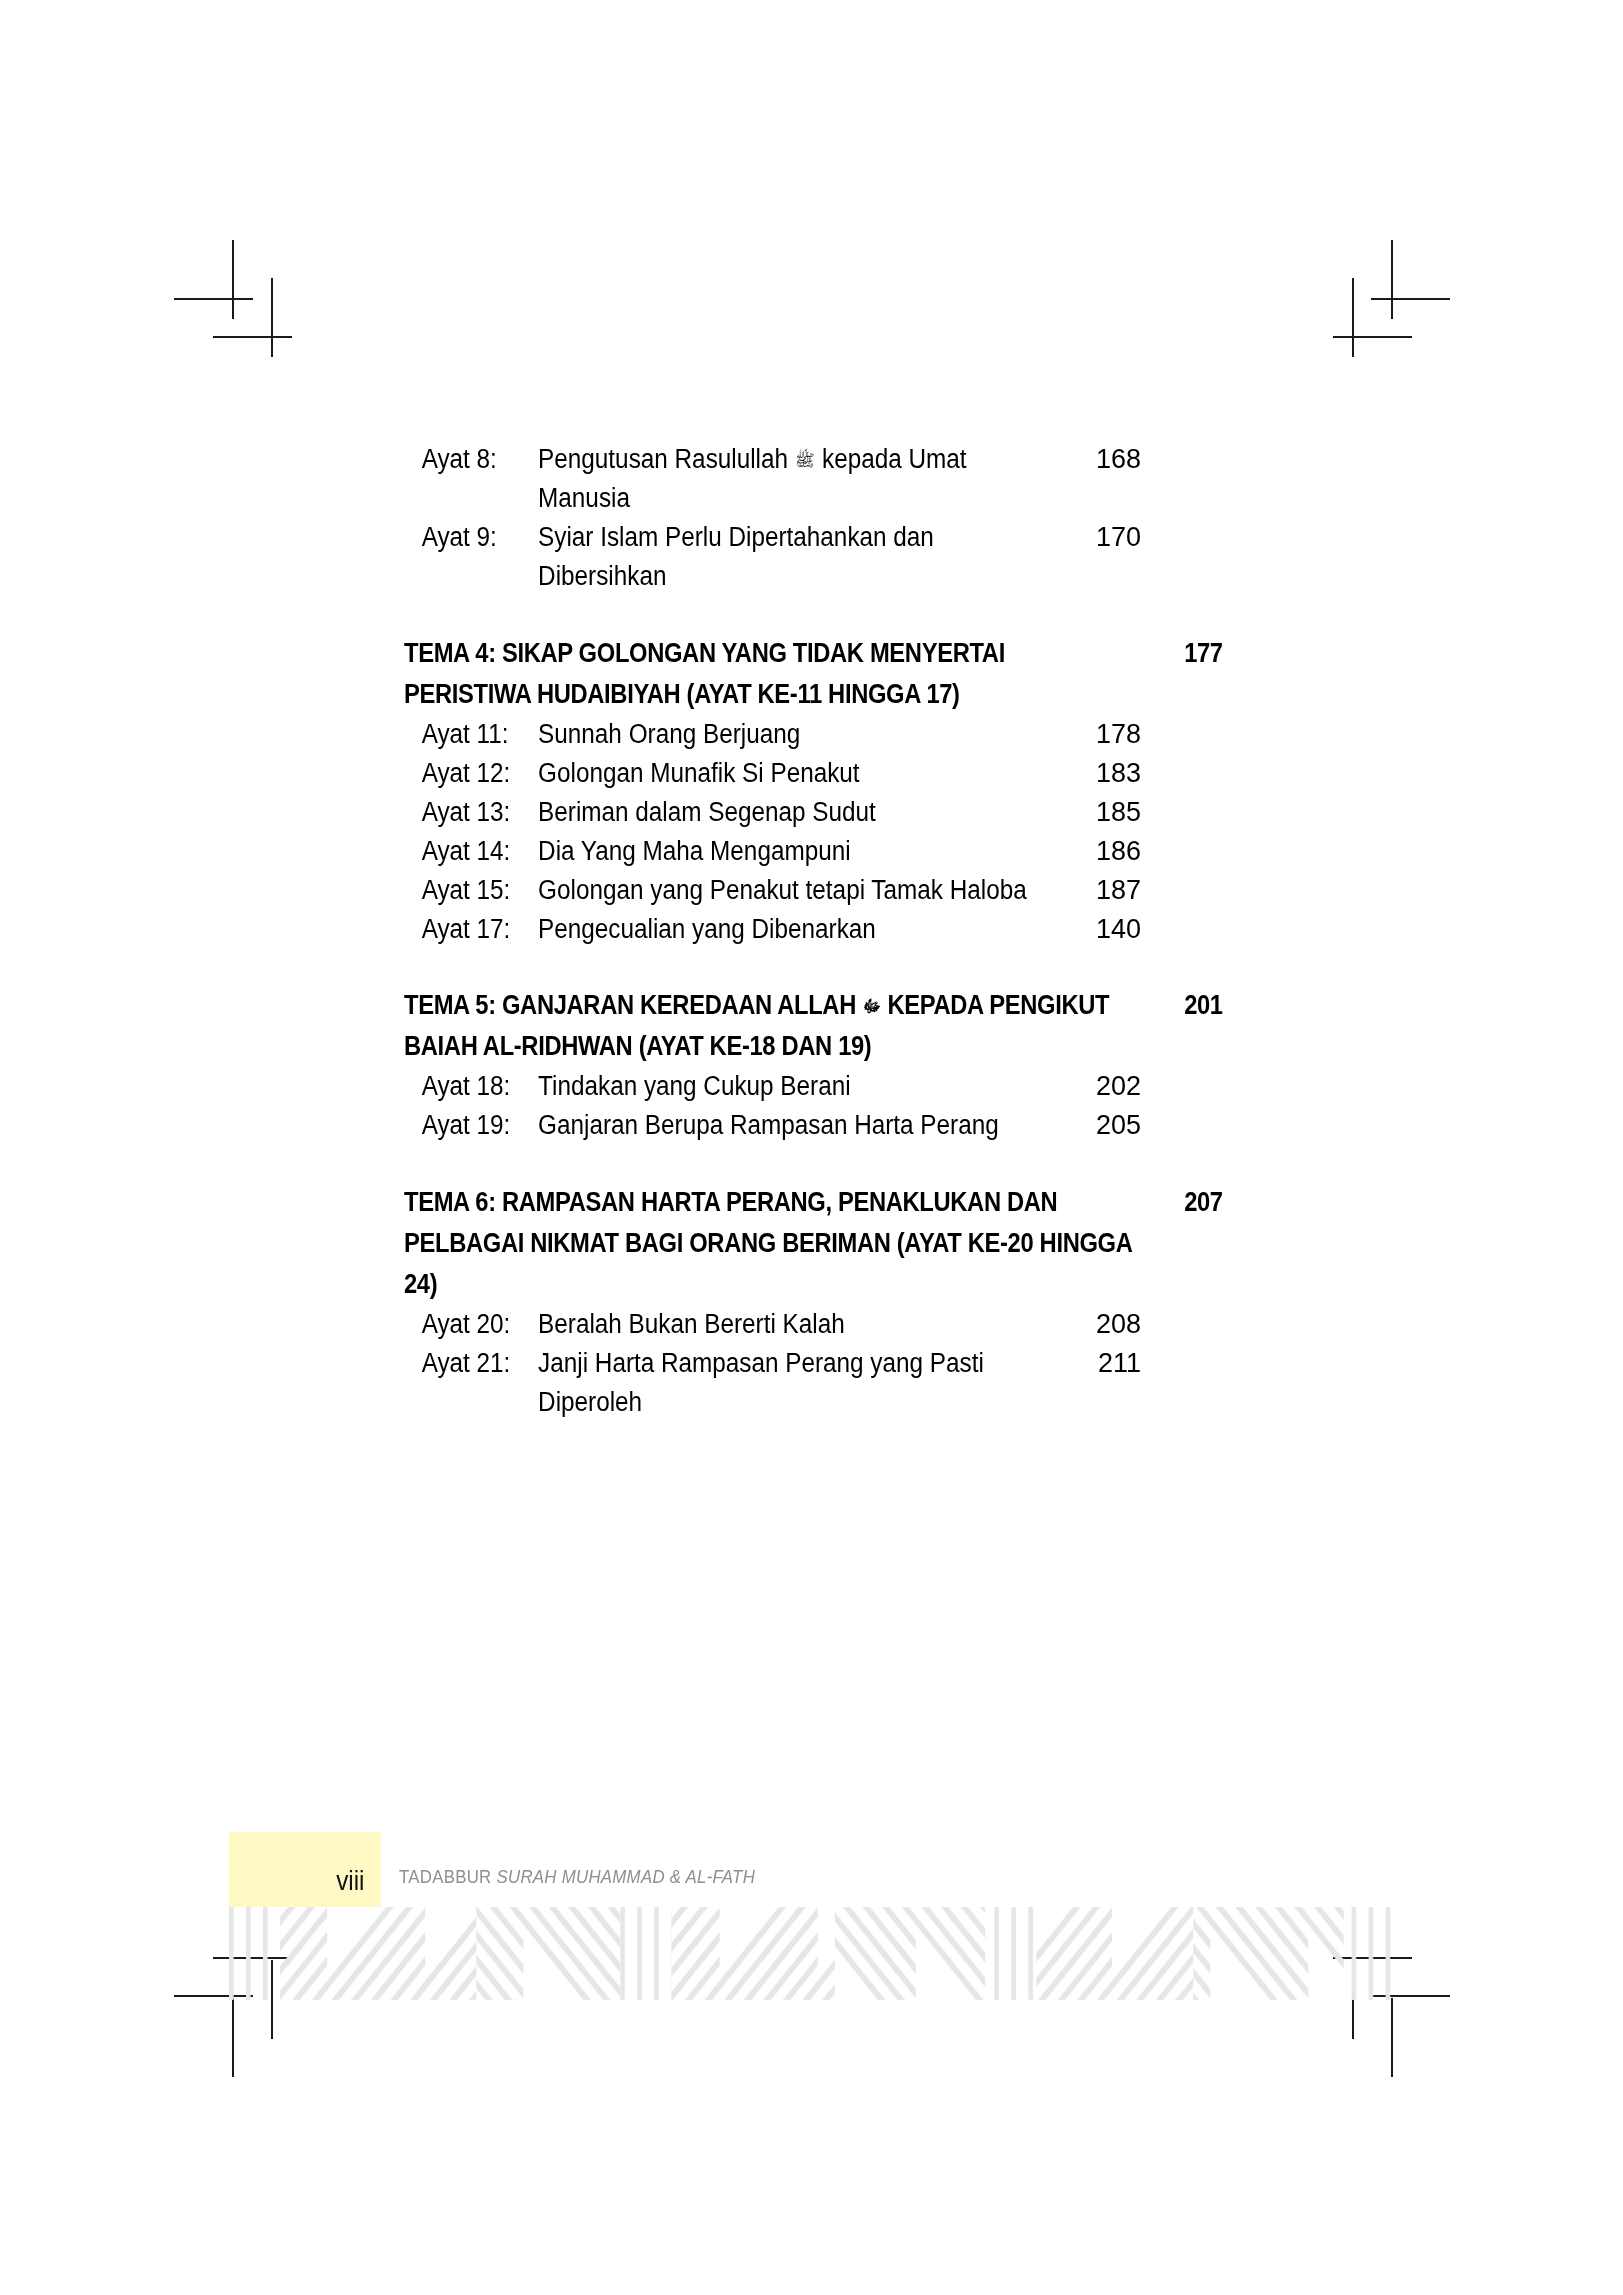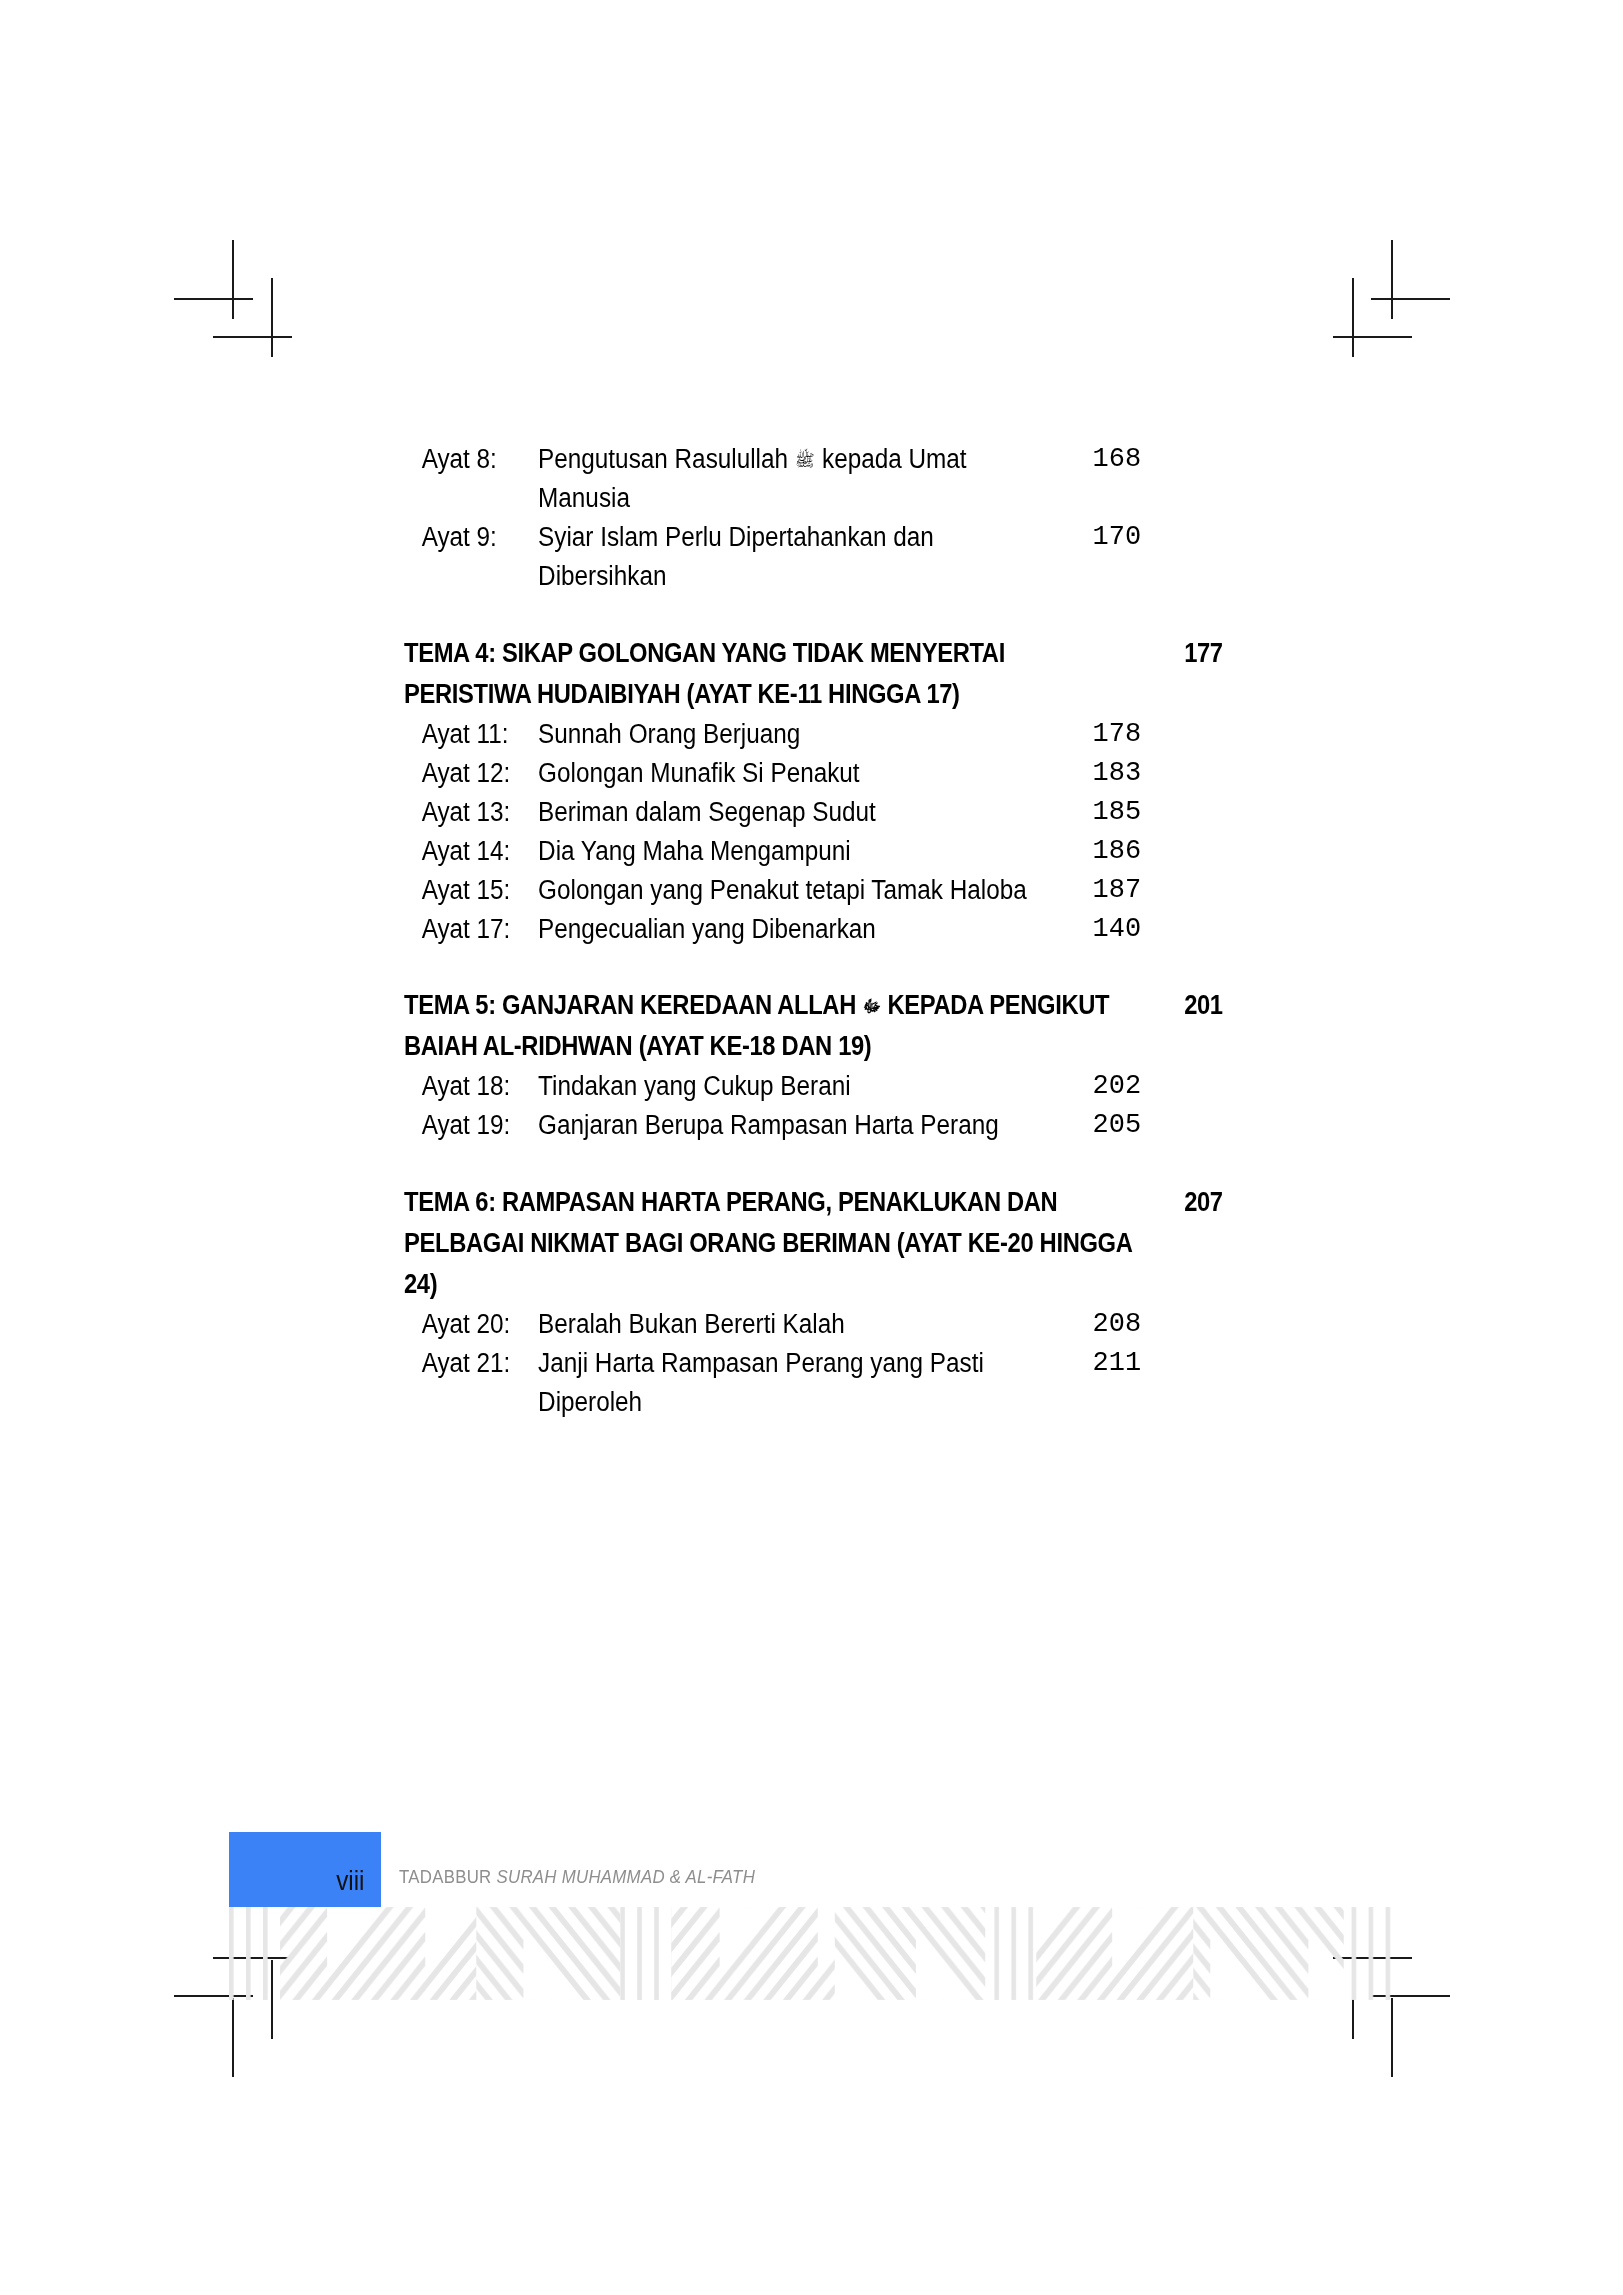--- a/index.html
+++ b/index.html
@@ -84,21 +84,20 @@
   .entry .ttl {
     flex: 1 1 auto;
     padding-right: 17px;
   }
   .entry .pg {
     flex: 0 0 auto;
     width: 77px;
     text-align: right;
     transform: scaleX(1.11);
     transform-origin: right top;
-    font-family: Liberation Mono, monospace;
   }
 
   .gap-after-group { height: 34px; }
 
   .arabic-glyph {
     display: inline-block;
     font-family: "DejaVu Sans", sans-serif;
     font-size: 0.62em;
     line-height: 1;
     vertical-align: 0.12em;
@@ -113,21 +112,21 @@
     top: 1832px;
     width: 1623px;
     height: 79px;
   }
   #folio-box {
     position: absolute;
     left: 229px;
     top: 0;
     width: 152px;
     height: 75px;
-    background: #3b82f6;
+    background: #fef9c3;
     box-sizing: border-box;
     display: flex;
     align-items: flex-end;
     justify-content: flex-end;
     padding: 0 17px 11.8px 0;
   }
   #folio-num {
     font-size: 27px;
     line-height: 27.5px;
     color: #111;

